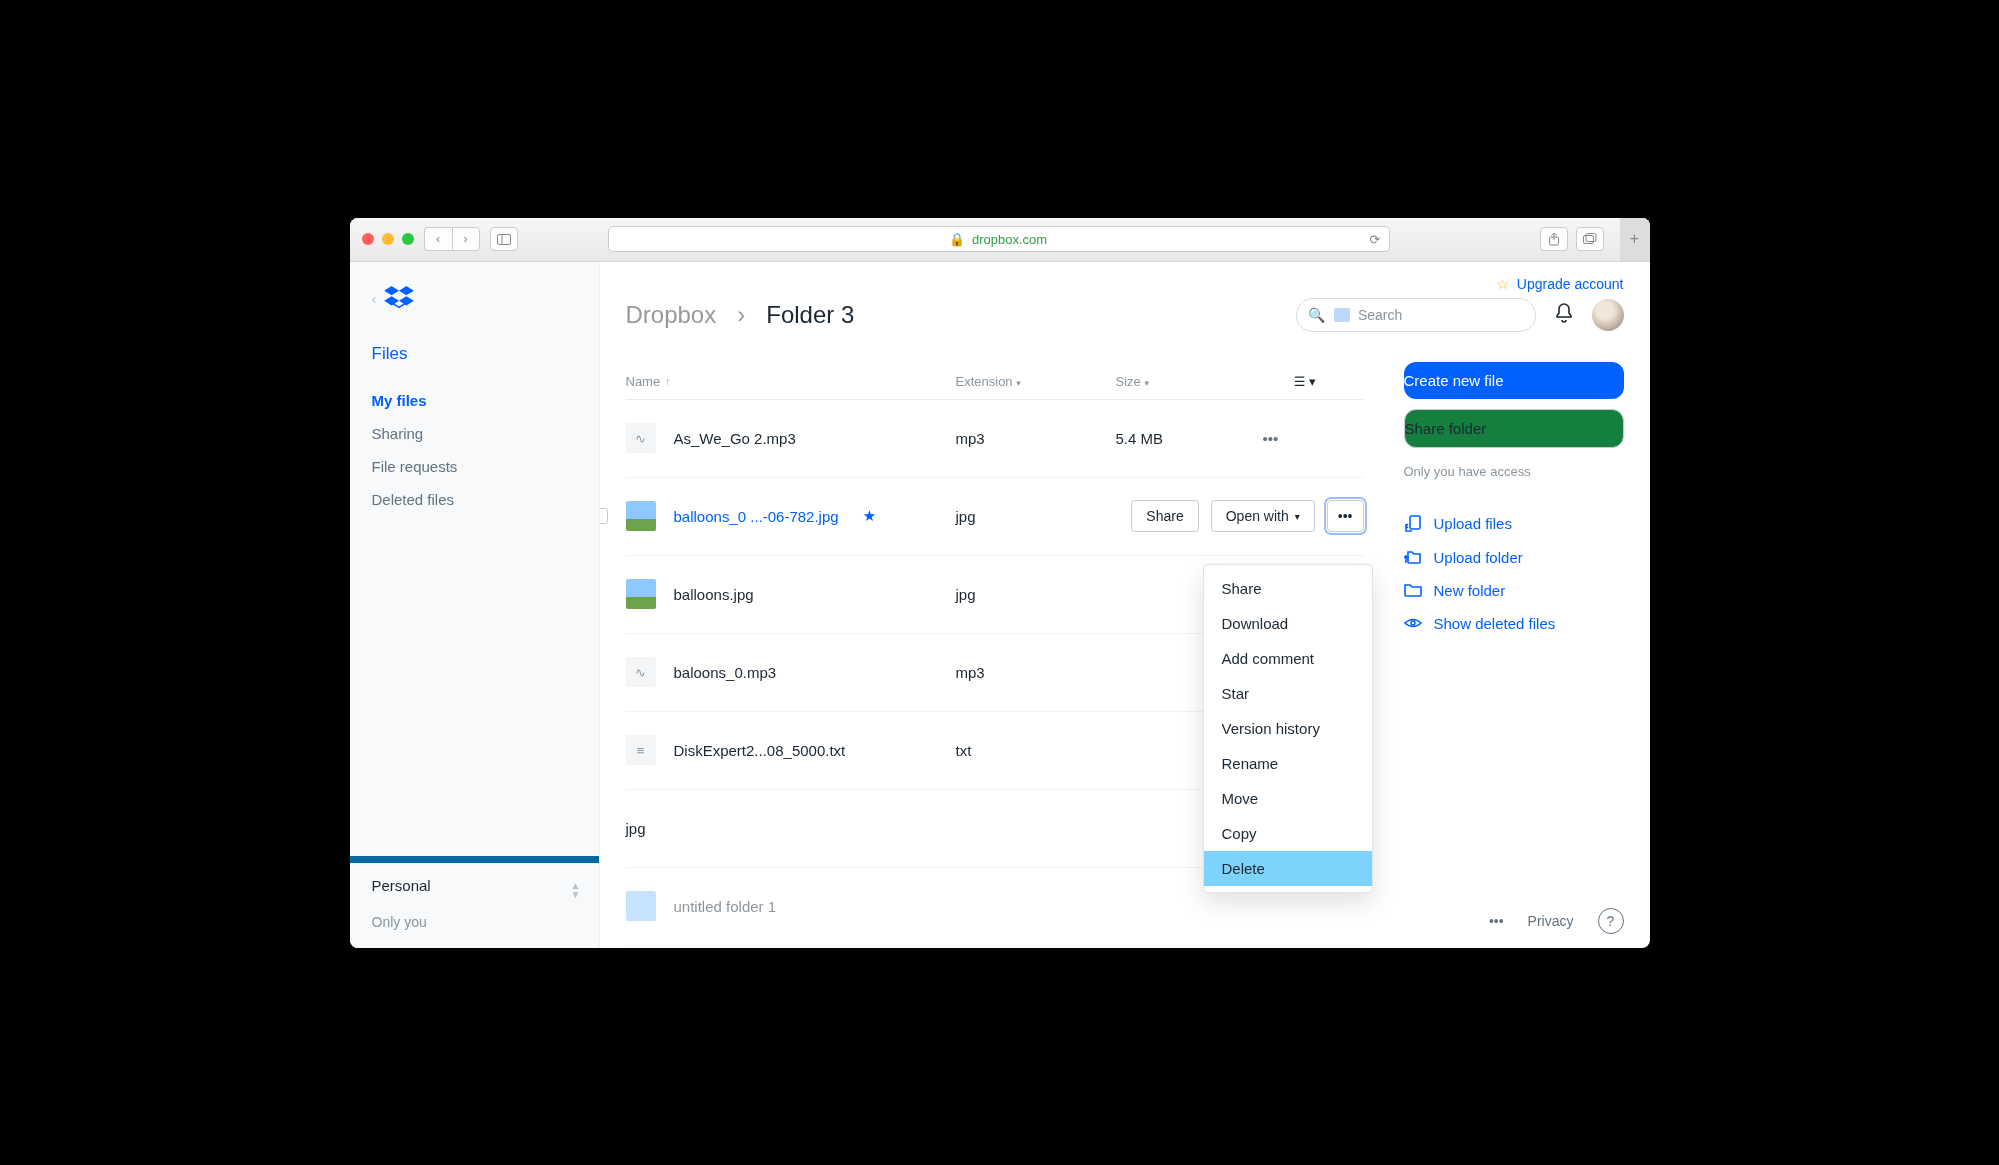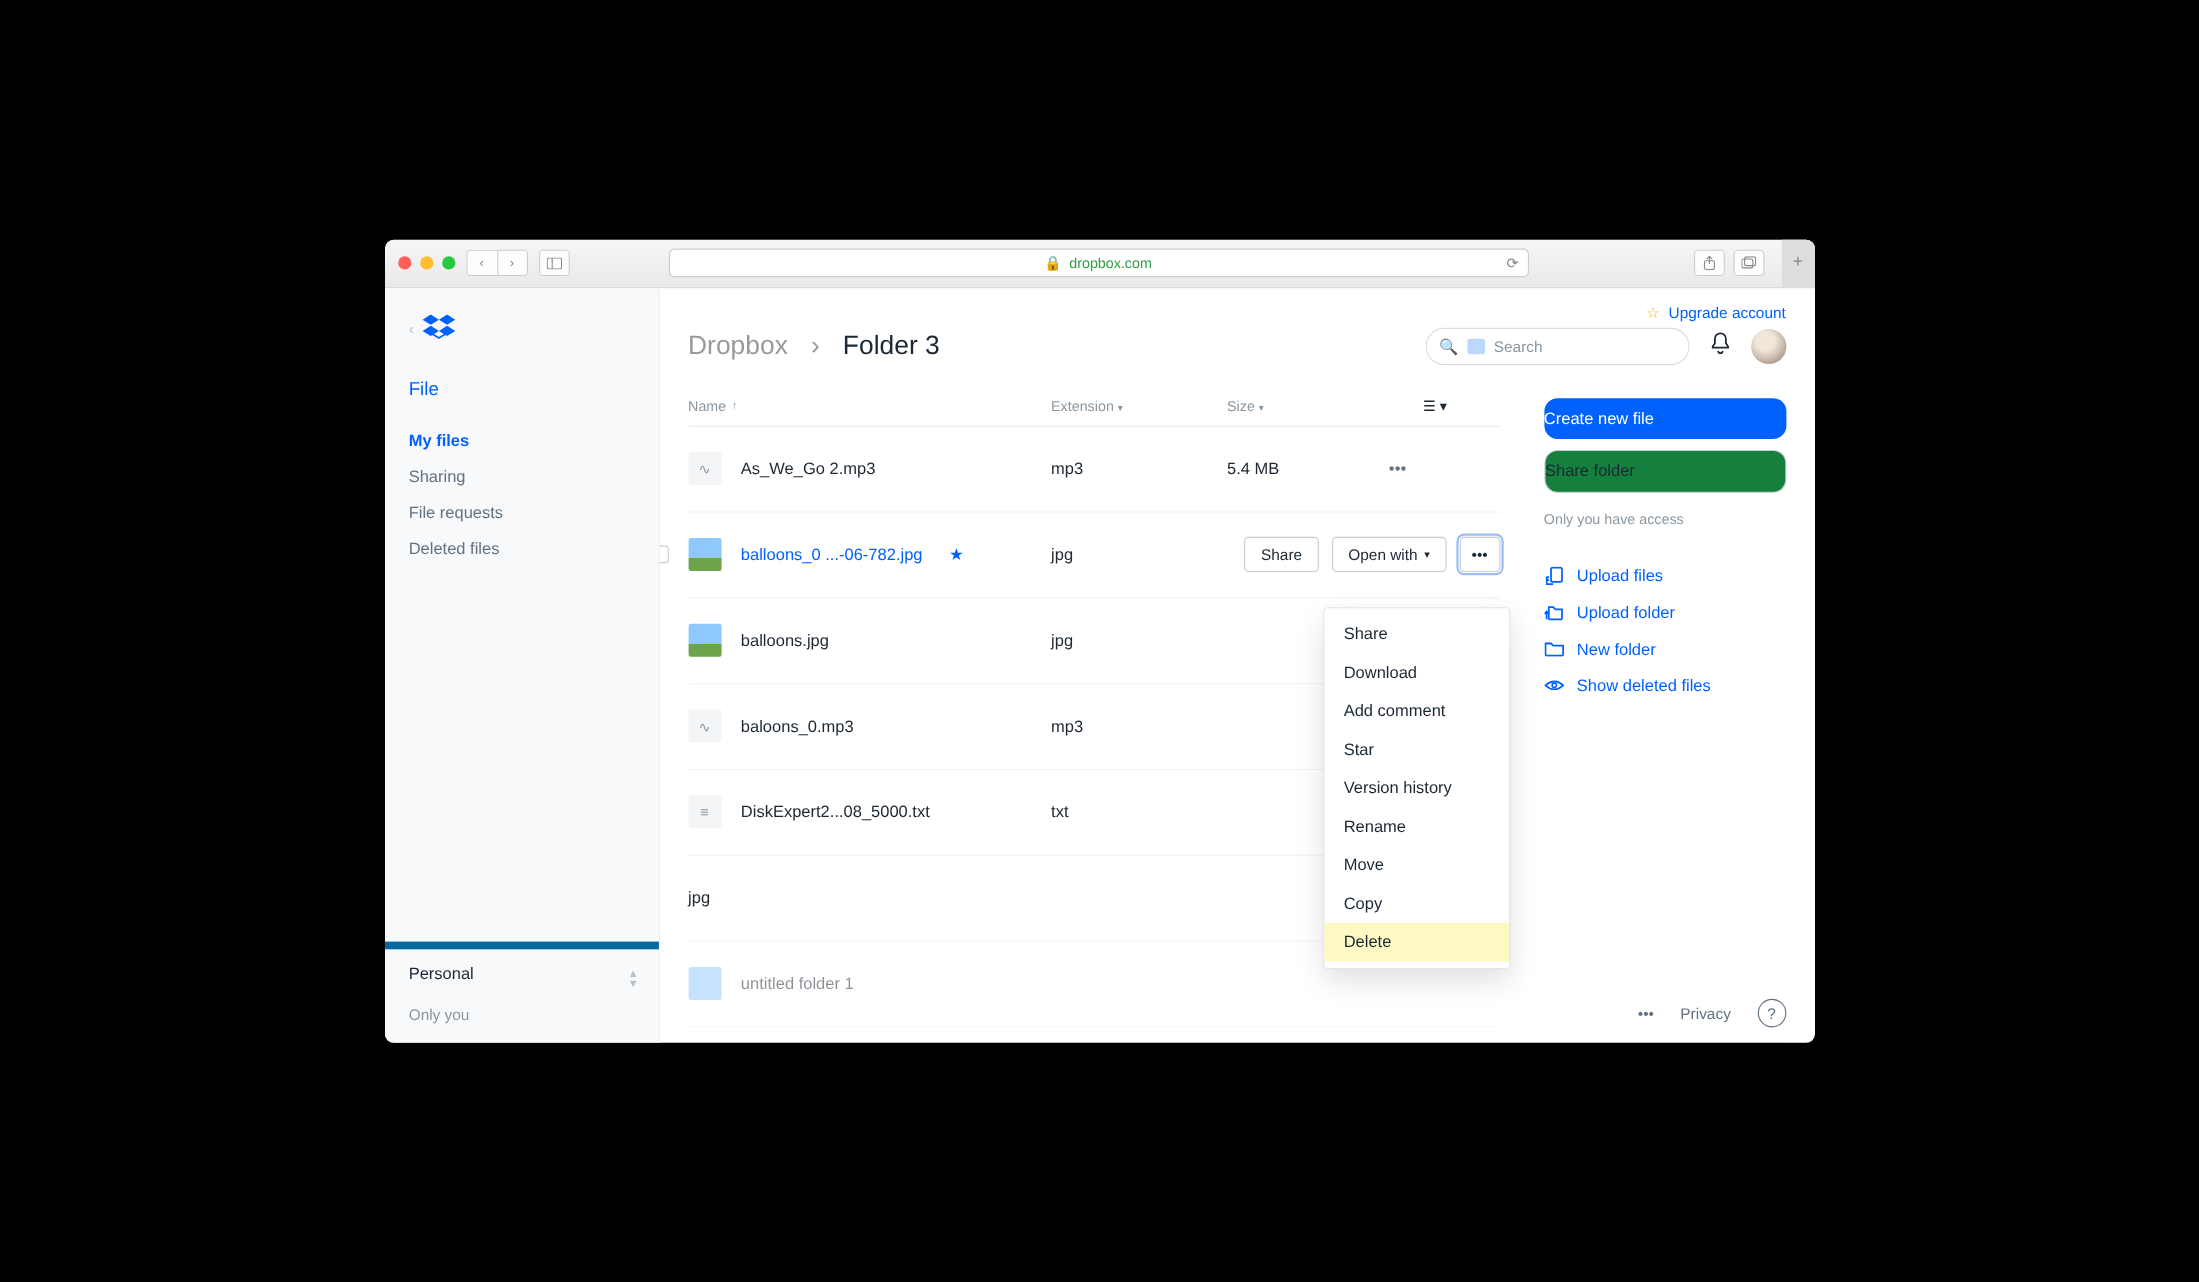--- a/index.html
+++ b/index.html
@@ -42,42 +42,42 @@
 
   .header-row { display: flex; align-items: center; padding: 6px 26px 0 26px; gap: 18px; }
   .crumbs { font-size: 24px; color: #999; flex: 1; display: flex; align-items: center; gap: 21px; }
   .crumbs .cur { color: #1b2733; font-weight: 500; }
   .search { width: 240px; height: 34px; border: 1px solid #d9dde1; border-radius: 17px; display: flex; align-items: center; padding: 0 12px; gap: 8px; color: #8a96a0; font-size: 14px; }
   .search .folder-ic { width: 16px; height: 14px; background: #bcd8ff; border-radius: 2px; }
   .bell { color: #1b2733; }
   .avatar { width: 32px; height: 32px; border-radius: 50%; background: radial-gradient(circle at 40% 35%, #f2e6da 0 30%, #c7b8ab 60%, #8c7b6d 100%); }
 
   .body-row { flex: 1; display: flex; padding: 30px 26px 0 26px; gap: 40px; overflow: hidden; }
-  .listing { flex: 1; position: relative; }
+  .listing { flex: 1; position: relative; margin-top: 12px; }
   .cols { display: grid; grid-template-columns: 330px 160px 140px 60px; font-size: 13px; color: #8a96a0; padding-bottom: 10px; border-bottom: 1px solid #e8eaed; align-items: center; }
   .cols .nm { display: flex; align-items: center; gap: 5px; }
   .row { display: grid; grid-template-columns: 330px 160px 140px 60px; align-items: center; height: 78px; border-bottom: 1px solid #f0f2f4; font-size: 15px; color: #1b2733; position: relative; }
   .row .cell-name { display: flex; align-items: center; gap: 18px; }
   .thumb { width: 30px; height: 30px; display: flex; align-items: center; justify-content: center; border-radius: 2px; font-size: 13px; color: #8a96a0; background: #f3f5f7; }
   .thumb.img { background: linear-gradient(#8fc7ff 60%, #6da34a 60%); }
   .thumb.img2 { background: linear-gradient(#f2c070 60%, #4a372b 60%); }
   .thumb.fold { background: #8fc7ff; }
   .row.sel { }
   .row.sel .fname { color: #0061ff; }
   .row .chk { position: absolute; left: -34px; width: 16px; height: 16px; border: 1.5px solid #c6ccd2; border-radius: 3px; }
   .row .star { color: #0061ff; margin-left: 6px; }
   .row .ext { color: #1b2733; }
   .row .dots { color: #637282; width: 30px; text-align: center; }
   .row.sel .actions { position: absolute; right: 0; display: flex; align-items: center; gap: 12px; }
   .btn { border: 1px solid #c6ccd2; background: #fff; border-radius: 4px; padding: 7px 14px; font-size: 14px; color: #1b2733; display: inline-flex; align-items: center; gap: 6px; }
   .btn.dots-b { padding: 7px 10px; outline: 2px solid #9bbef7; outline-offset: 1px; }
 
   .menu { position: absolute; top: 190px; right: -9px; width: 170px; background: #fff; border: 1px solid #e1e4e8; border-radius: 4px; box-shadow: 0 10px 25px rgba(0,0,0,0.12); padding: 6px 0; z-index: 10; }
   .menu div { padding: 9px 18px; font-size: 15px; color: #1b2733; }
-  .menu div.hl { background: #fef9c3; }
+  .menu div.hl { background: #7dd3fc; }
 
   .right { width: 220px; font-size: 14px; }
   .pbtn { width: 100%; border-radius: 12px; padding: 10px 0; text-align: left; font-size: 15px; margin-bottom: 10px; }
   .pbtn.blue { background: #0061ff; color: #fff; }
   .pbtn.wh { background: #15803d; border: 1px solid #c6ccd2; color: #1b2733; }
   .access { font-size: 13px; color: #8a96a0; margin: 16px 0 28px 0; }
   .action-link { display: flex; align-items: center; gap: 12px; color: #0061ff; padding: 8px 0; font-size: 15px; }
   .action-link .ic { width: 18px; display: flex; justify-content: center; }
 
   .footer { position: absolute; right: 26px; bottom: 14px; display: flex; align-items: center; gap: 24px; color: #637282; font-size: 14px; }
@@ -130,21 +130,21 @@
 
   <div class="app">
 
     <div class="sidebar">
       <div class="logo-row">
         <span class="chev">‹</span>
         <svg class="logo" viewBox="0 0 32 28">
             <path fill="#0061ff" d="M8 0 L16 5 L8 10 L0 5 Z M24 0 L32 5 L24 10 L16 5 Z M8 11 L16 16 L8 21 L0 16 Z M24 11 L32 16 L24 21 L16 16 Z M16 22 L24 17 L24 19 L16 24 L8 19 L8 17 Z"></path>
           </svg>
       </div>
-      <div class="side-head">File</div>
+      <div class="side-head">Files</div>
       <div class="side-nav">
         <a class="active">My files</a>
         <a>Sharing</a>
         <a>File requests</a>
         <a>Deleted files</a>
       </div>
       <div class="side-foot">
         <div class="p">Personal</div>
         <div class="s">Only you</div>
         <div class="ud">▲<br>▼</div>

